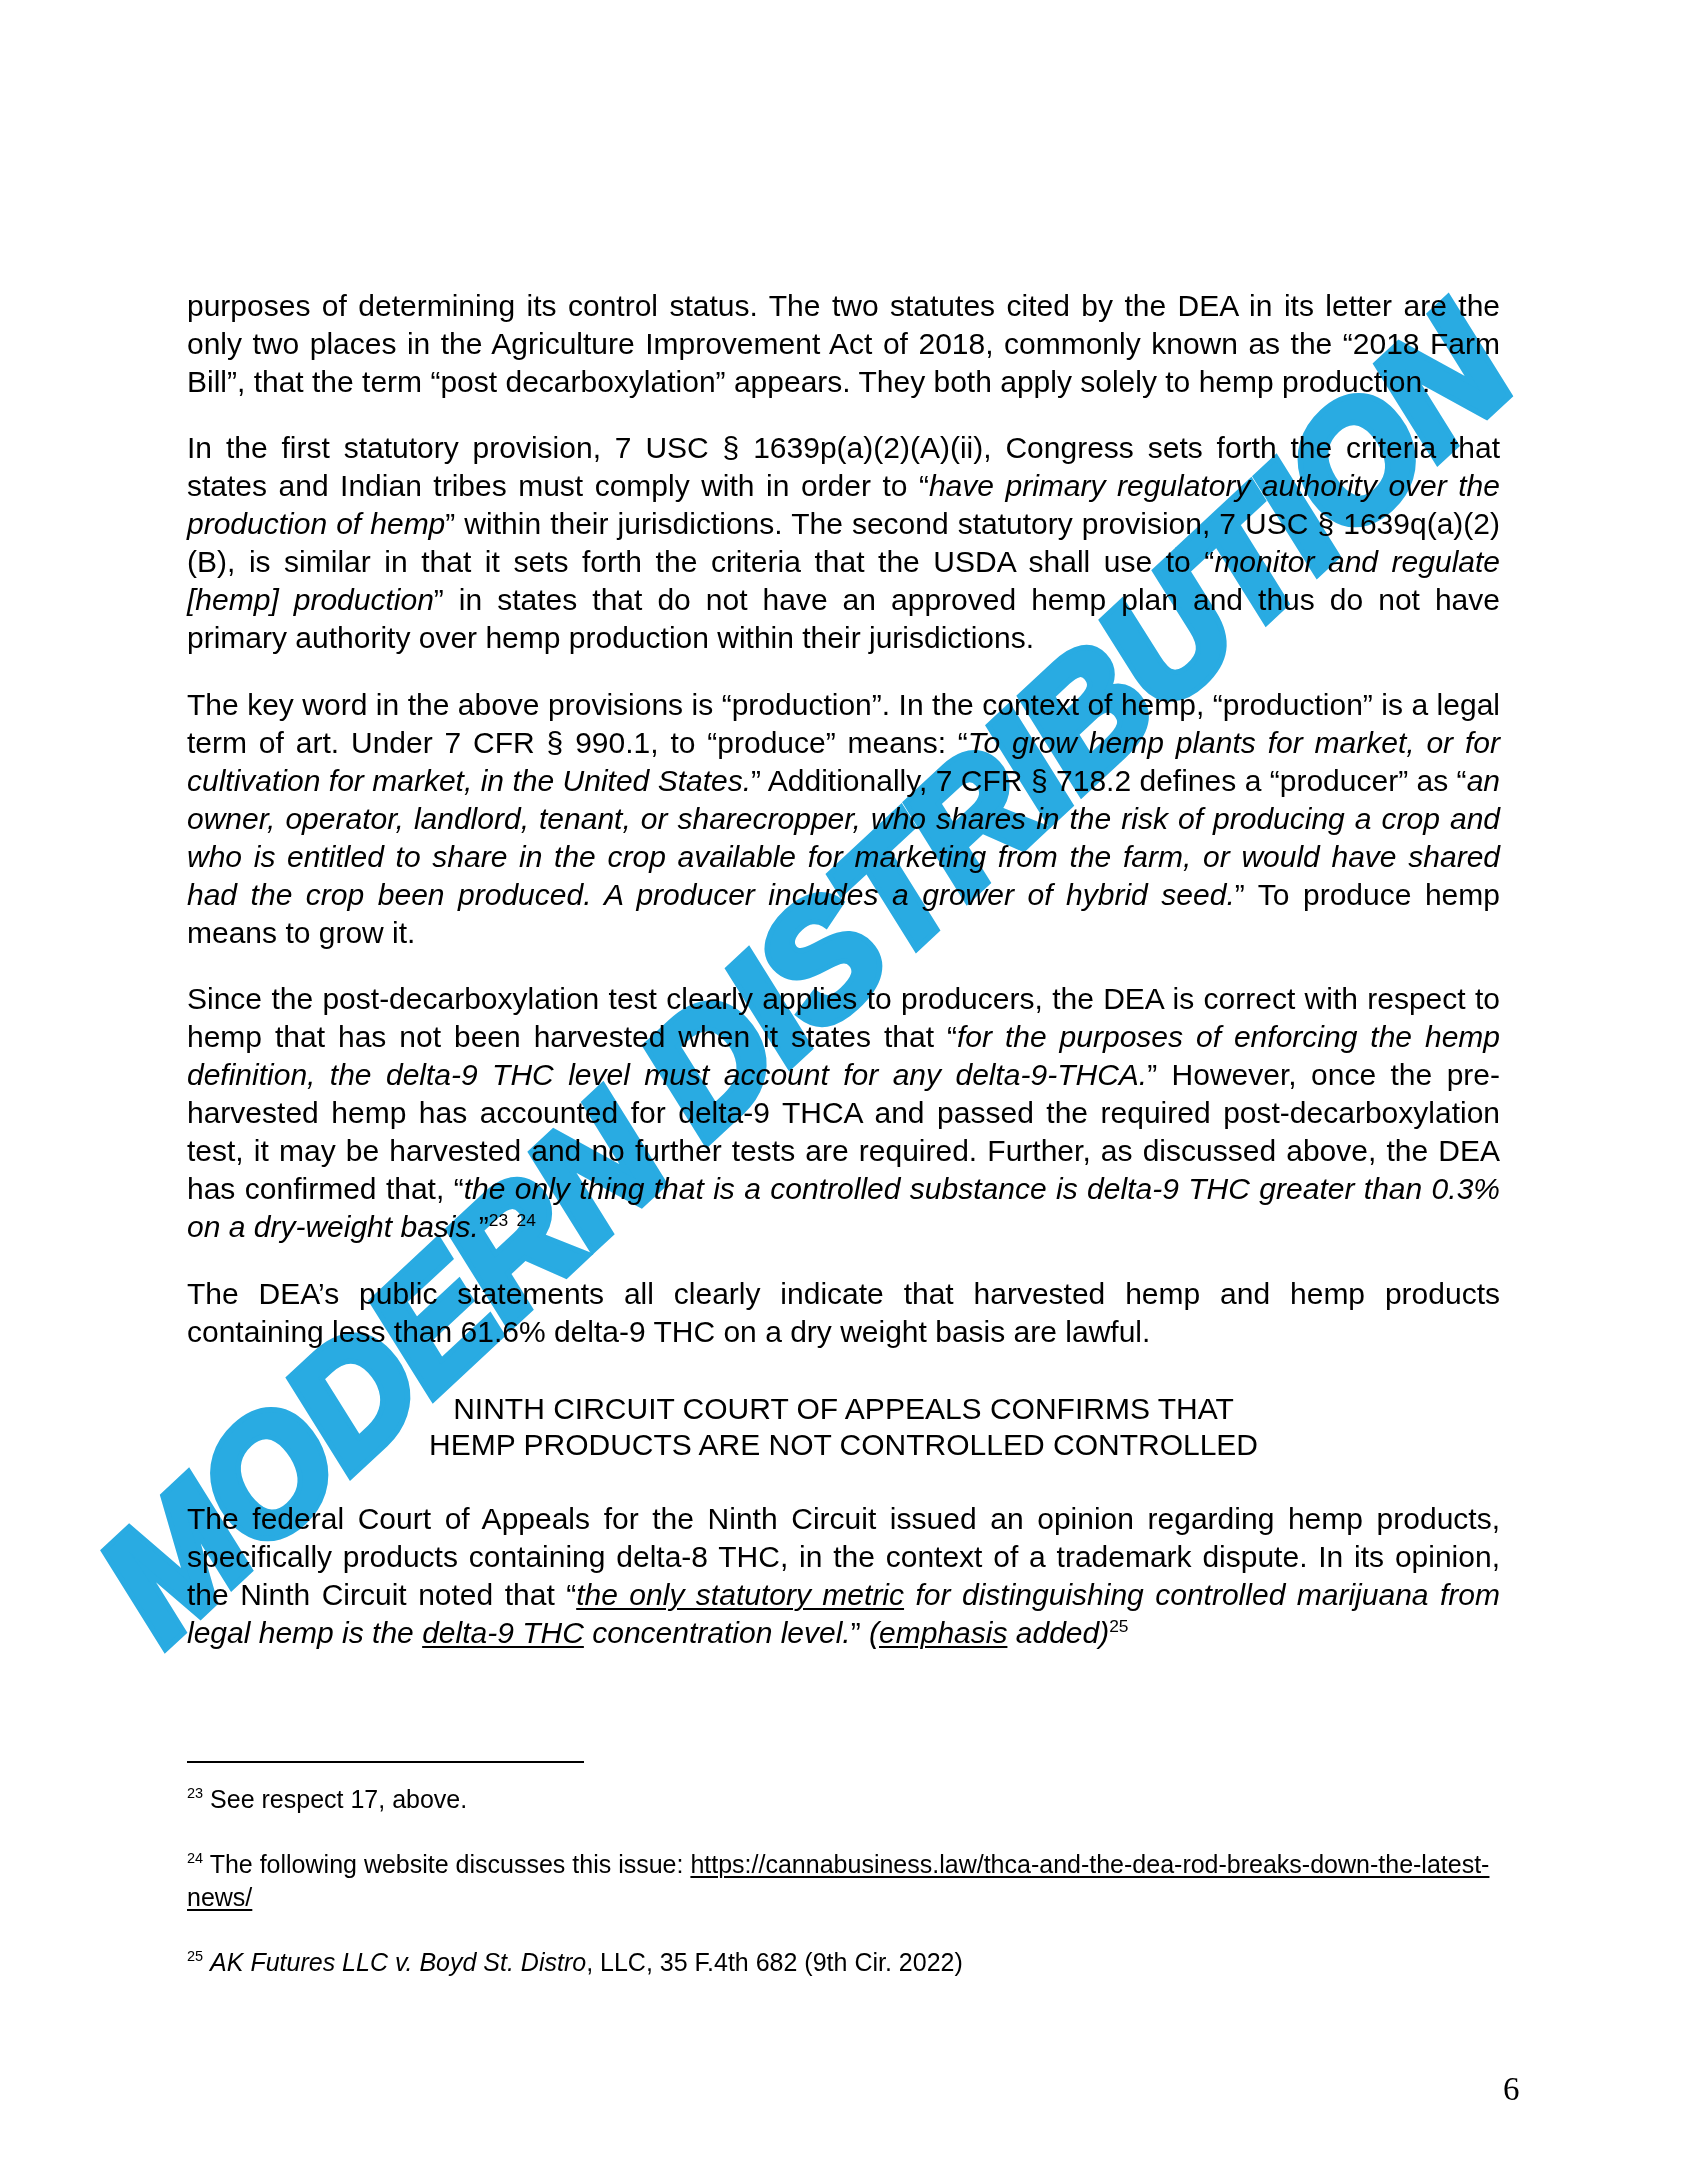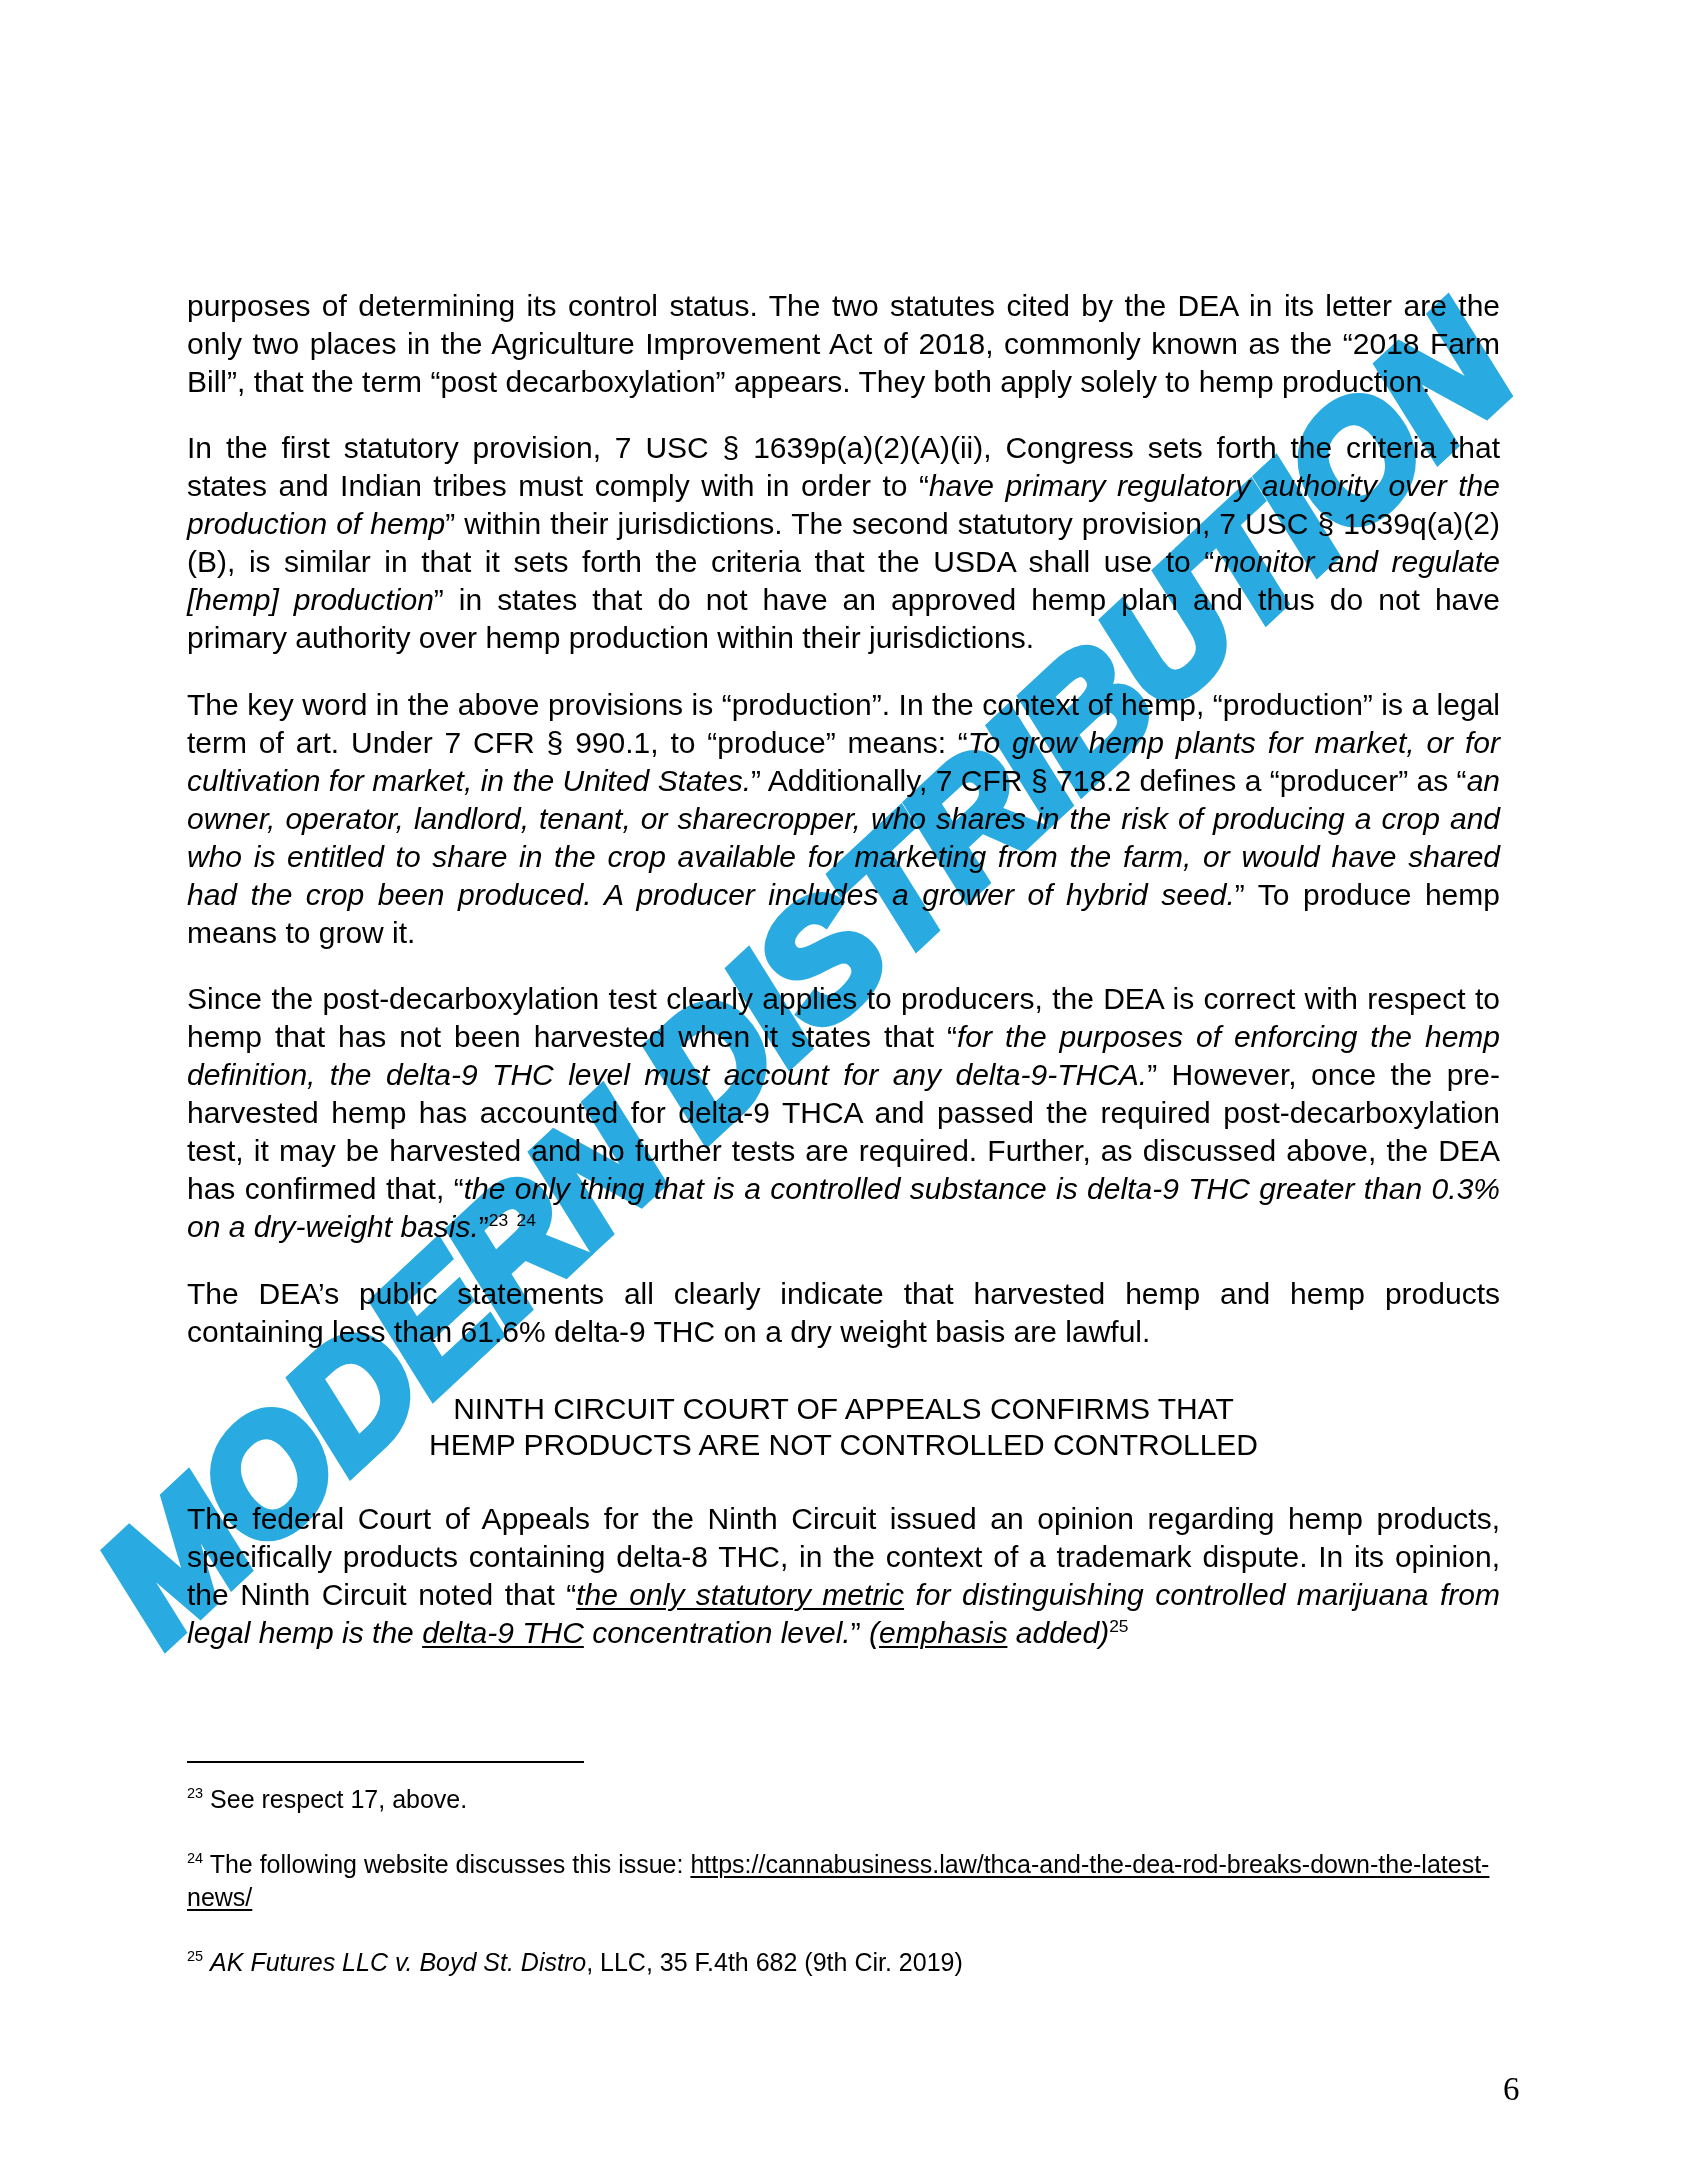--- a/index.html
+++ b/index.html
@@ -107,21 +107,21 @@
           <div class="heading-line">HEMP PRODUCTS ARE NOT CONTROLLED CONTROLLED</div>
         </h2>
         <p class="body-para"><span>The federal Court of Appeals for the Ninth Circuit issued an opinion regarding hemp products, specifically products containing delta-8 THC, in the context of a trademark dispute. In its opinion, the Ninth Circuit noted that “</span><span class="i u">the only statutory metric</span><span class="i"> for distinguishing controlled marijuana from legal hemp is the </span><span class="i u">delta-9 THC</span><span class="i"> concentration level.</span><span>” </span><span class="i">(</span><span class="i u">emphasis</span><span class="i"> added)</span><span class="sup">25</span></p>
       </div>
 
     <div class="footnotes">
       <div class="fn-separator"></div>
       <div>
           <p class="footnote"><span class="sup">23</span><span> See respect 17, above.</span></p>
           <p class="footnote"><span class="sup">24</span><span> The following website discusses this issue: </span><span class="u link">https://cannabusiness.law/thca-and-the-dea-rod-breaks-down-the-latest-news/</span></p>
-          <p class="footnote"><span class="sup">25</span><span> </span><span class="i">AK Futures LLC v. Boyd St. Distro</span><span>, LLC, 35 F.4th 682 (9th Cir. 2019)</span></p>
+          <p class="footnote"><span class="sup">25</span><span> </span><span class="i">AK Futures LLC v. Boyd St. Distro</span><span>, LLC, 35 F.4th 682 (9th Cir. 2022)</span></p>
         </div>
     </div>
   </div>
 
   <div class="page-number">6</div>
 
 </div>
 
 
 </body></html>

